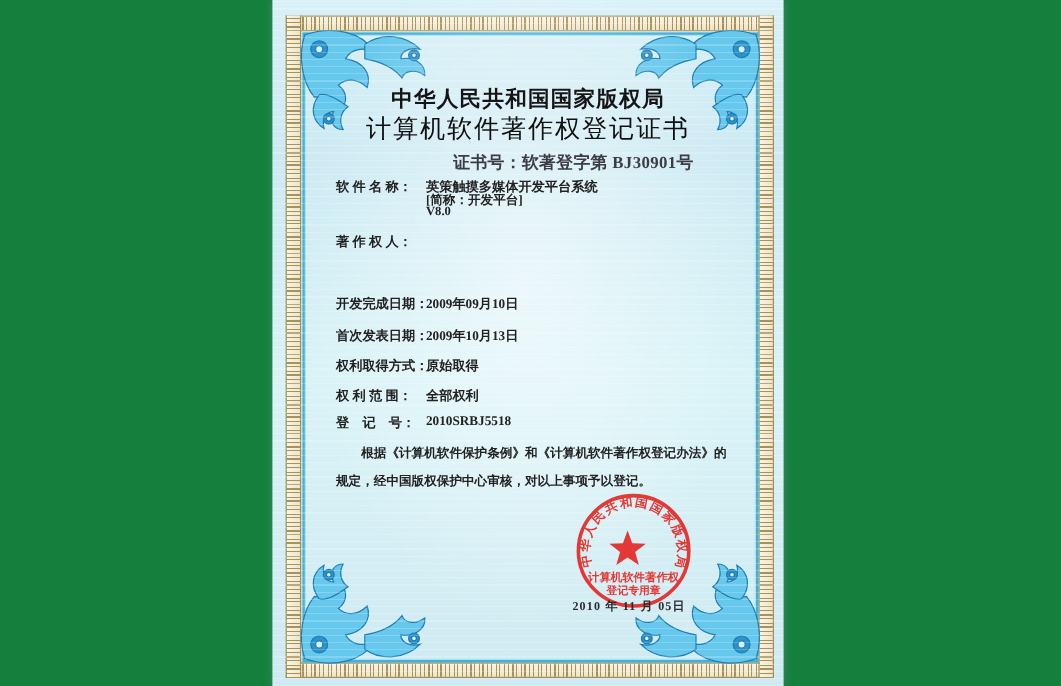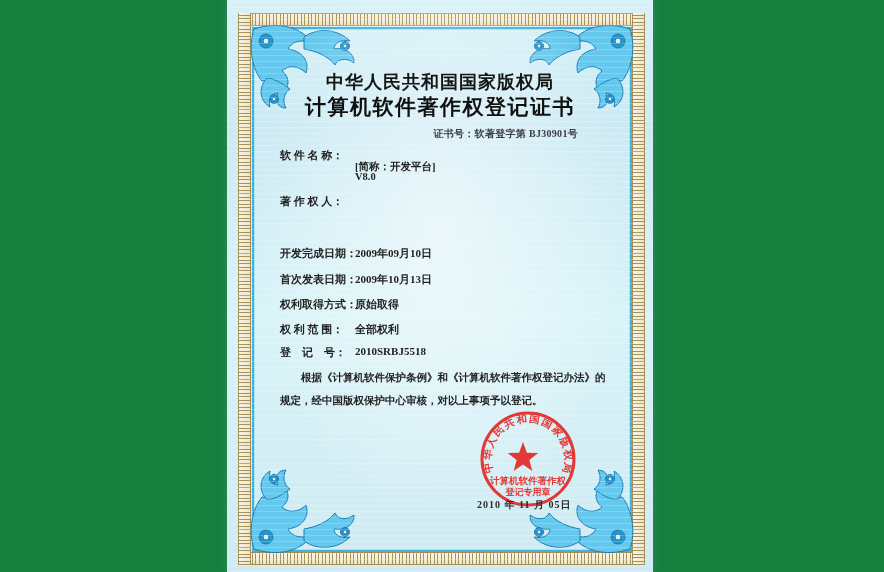--- a/index.html
+++ b/index.html
@@ -32,23 +32,23 @@
   
   .flourish{position:absolute;width:116px;height:90px;}
   .flourish.tl{left:17px;top:19px;}
   .flourish.tr{right:13px;top:19px;transform:scaleX(-1);}
   .flourish.bl{left:17px;bottom:13px;transform:scaleY(-1);}
   .flourish.br{right:13px;bottom:13px;transform:scale(-1,-1);}
   
   .t{position:absolute;color:#1c1c1c;white-space:nowrap;}
   .title1{left:0;right:0;top:70px;text-align:center;font-size:18px;font-weight:700;
           letter-spacing:1px;font-family:"Liberation Sans","DejaVu Sans",sans-serif;color:#151515;}
-  .title2{left:0;right:0;top:93px;text-align:center;font-size:21px;font-weight:700;
+  .title2{left:0;right:0;top:93px;text-align:center;font-size:21px;font-weight:400;
           letter-spacing:1.5px;color:#101010;}
-  .certno{right:75px;top:127px;font-size:10px;font-weight:600;color:#3c3c44;letter-spacing:.3px;}
+  .certno{right:75px;top:127px;font-size:14px;font-weight:600;color:#3c3c44;letter-spacing:.3px;}
   .lbl{left:53px;font-size:11px;font-weight:600;color:#222;}
   .val{left:128px;font-size:11px;font-weight:600;color:#222;}
   .sub{font-size:10.5px;font-family:Liberation Serif, serif;}
   .stmt{left:53px;font-size:10.5px;font-weight:600;color:#222;}
   .issue-date{left:250px;top:498px;font-size:10px;font-weight:600;color:#2b2b2b;letter-spacing:1px;}
   .seal{position:absolute;left:241px;top:400px;}
 </style>
 </head>
 <body>
 
@@ -115,20 +115,21 @@
       </g>
     </svg>
 
     <div class="texture"></div>
 
     <div class="t title1">中华人民共和国国家版权局</div>
     <div class="t title2">计算机软件著作权登记证书</div>
     <div class="t certno">证书号：软著登字第 BJ30901号</div>
 
     <div class="t lbl" style="top:148px">软 件 名 称：</div>
+    <div class="t val" style="top:148px">英策触摸多媒体开发平台系统</div>
     <div class="t val sub" style="top:160px">[简称：开发平台]</div>
     <div class="t val sub" style="top:171px">V8.0</div>
 
     <div class="t lbl" style="top:194px">著 作 权 人：</div>
 
     <div class="t lbl" style="top:246px">开发完成日期：</div>
     <div class="t val" style="top:246px">2009年09月10日</div>
 
     <div class="t lbl" style="top:272px">首次发表日期：</div>
     <div class="t val" style="top:272px">2009年10月13日</div>

